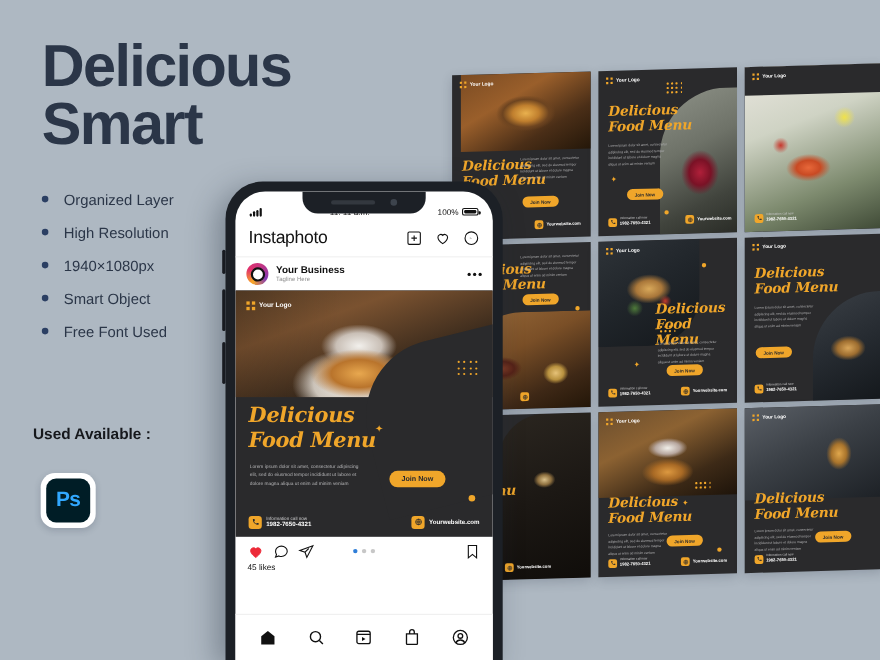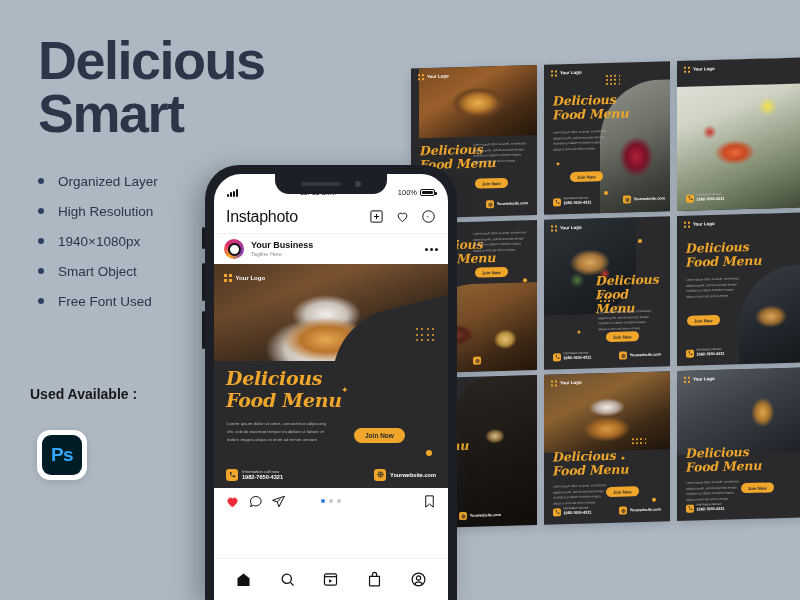--- a/index.html
+++ b/index.html
@@ -798,20 +798,21 @@
       <span class="pa-dots">
         <i class="on"></i>
         <i></i>
         <i></i>
       </span>
       <svg class="ic" viewBox="0 0 24 24" fill="none" stroke="#111" stroke-width="1.6">
           <path d="M6 3h12v18l-6-5-6 5z"></path>
         </svg>
     </div>
 
+    <div class="likes">45 likes</div>
 
     <div class="bottom-nav">
       <svg class="nav-ic" viewBox="0 0 24 24" fill="#111">
           <path d="M12 3.6L3.5 10.4V21h17V10.4z"></path>
         </svg>
       <svg class="nav-ic" viewBox="0 0 24 24" fill="none" stroke="#111" stroke-width="1.8">
           <circle cx="11" cy="11" r="6.5"></circle>
           <path d="M16 16l4.5 4.5"></path>
         </svg>
       <svg class="nav-ic" viewBox="0 0 24 24" fill="none" stroke="#111" stroke-width="1.7">

